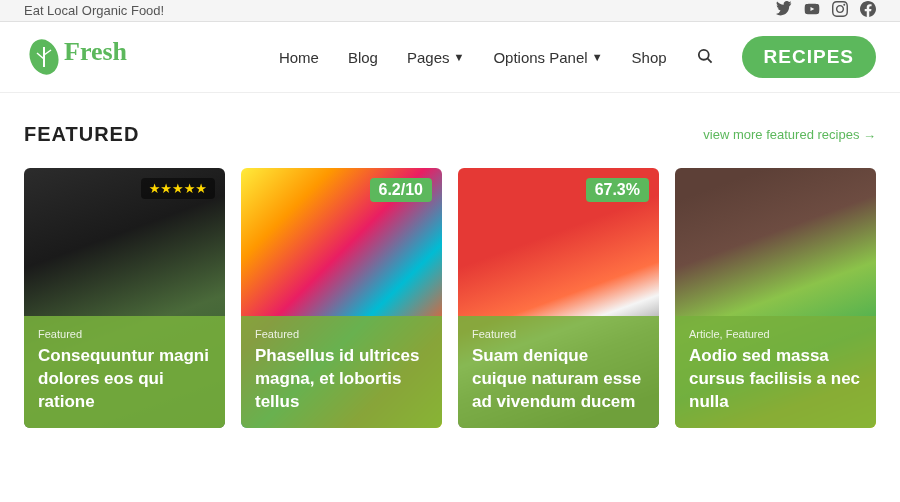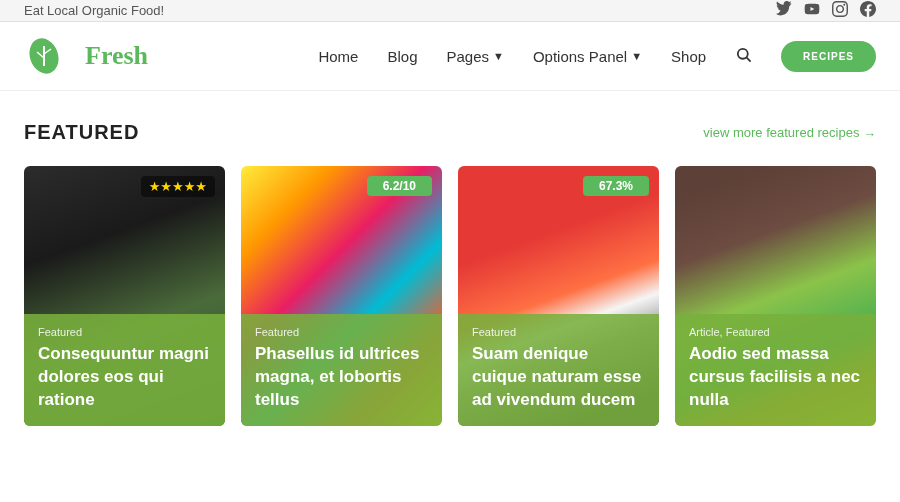--- a/index.html
+++ b/index.html
@@ -22,22 +22,21 @@
     
     header {
       display: flex;
       align-items: center;
       justify-content: space-between;
       padding: 14px 24px;
       border-bottom: 1px solid #eee;
     }
     .logo {
       display: flex;
-      align-items: center;
-      gap: 21px;
+      gap: 0;
       text-decoration: none;
     }
     .logo-icon {
       width: 40px;
       height: 40px;
     }
     .logo-text {
       font-size: 26px;
       font-weight: bold;
       color: #5cb85c;
@@ -64,21 +63,21 @@
       color: #333;
     }
     .nav-dropdown .arrow { font-size: 11px; }
     .search-icon-btn { cursor: pointer; font-size: 16px; color: #333; }
     .recipes-btn {
       background: #5cb85c;
       color: #fff;
       border: none;
       border-radius: 25px;
       padding: 10px 22px;
-      font-size: 10px;
+      font-size: 19px;
       font-weight: bold;
       letter-spacing: 1px;
       cursor: pointer;
     }
 
     
     main { padding: 30px 24px 40px; }
 
     .featured-header {
       display: flex;
@@ -133,23 +132,23 @@
       text-decoration: underline;
     }
 
     
     .card-badge {
       position: absolute;
       top: 10px;
       right: 10px;
       background: #5cb85c;
       color: #fff;
-      font-size: 12px;
-      font-weight: bold;
-      padding: 3px 16px;
+      font-size: 16px;
+      font-weight: bold;
+      padding: 3px 9px;
       border-radius: 4px;
     }
 
     
     .card-stars {
       position: absolute;
       top: 10px;
       right: 10px;
       background: rgba(0,0,0,0.5);
       color: #FFD700;

